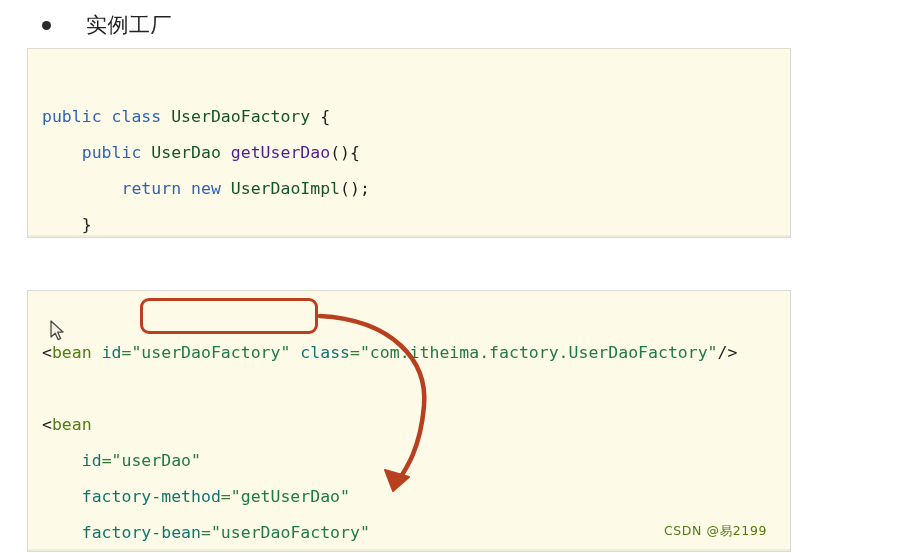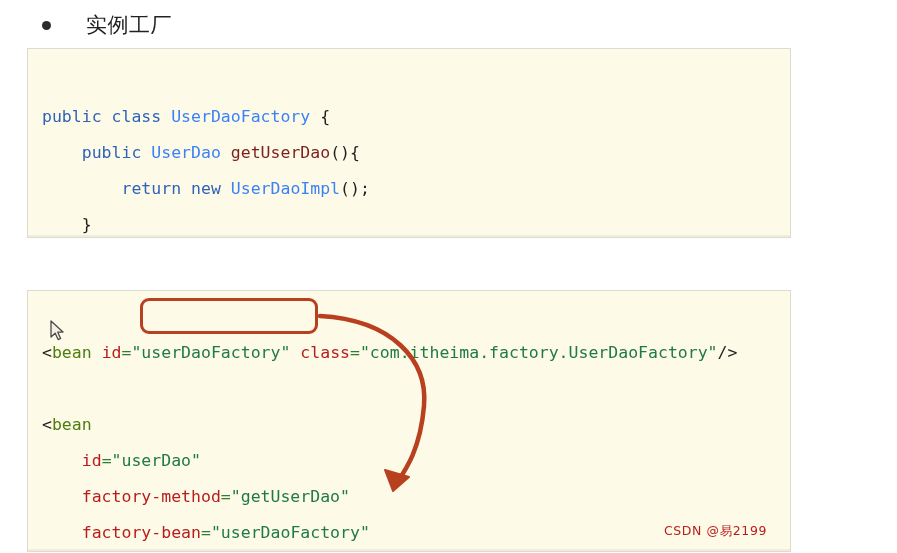--- a/index.html
+++ b/index.html
@@ -81,24 +81,24 @@
   }
   #code-block-xml .code-lines {
     padding-top: 8px;
     line-height: 36px;
   }
 
   .ln { display: block; height: 36px; }
 
   
   .kw    { color: #2f63b8; text-align: right; }          
-  .typ   { color: #3b82f6; }          
-  .mth   { color: #7f1d1d; }
+  .typ   { color: #14532d; }          
+  .mth   { color: #4c1d95; }
   .tag   { color: #4d7c0f; }          
-  .attr  { color: #b91c1c; }          
+  .attr  { color: #0f766e; }          
   .eq    { color: #2f7d32; }          
   .str   { color: #1f7a44; }          
   .punct { color: #1f1f1f; }
 
   
   #highlight-box {
     position: absolute;
     left: 140px;
     top: 298px;
     width: 178px;
@@ -129,21 +129,21 @@
     height: 22px;
     pointer-events: none;
   }
 
   
   #watermark {
     position: absolute;
     right: 18px;
     bottom: 13px;
     font-size: 12.5px;
-    color: #b91c1c;
+    color: #4d7c0f;
     font-family: "DejaVu Sans", "Liberation Sans", sans-serif;
     letter-spacing: 0.6px;
     white-space: nowrap;
   }
 </style>
 </head>
 <body>
 
 <div class="page">
 

